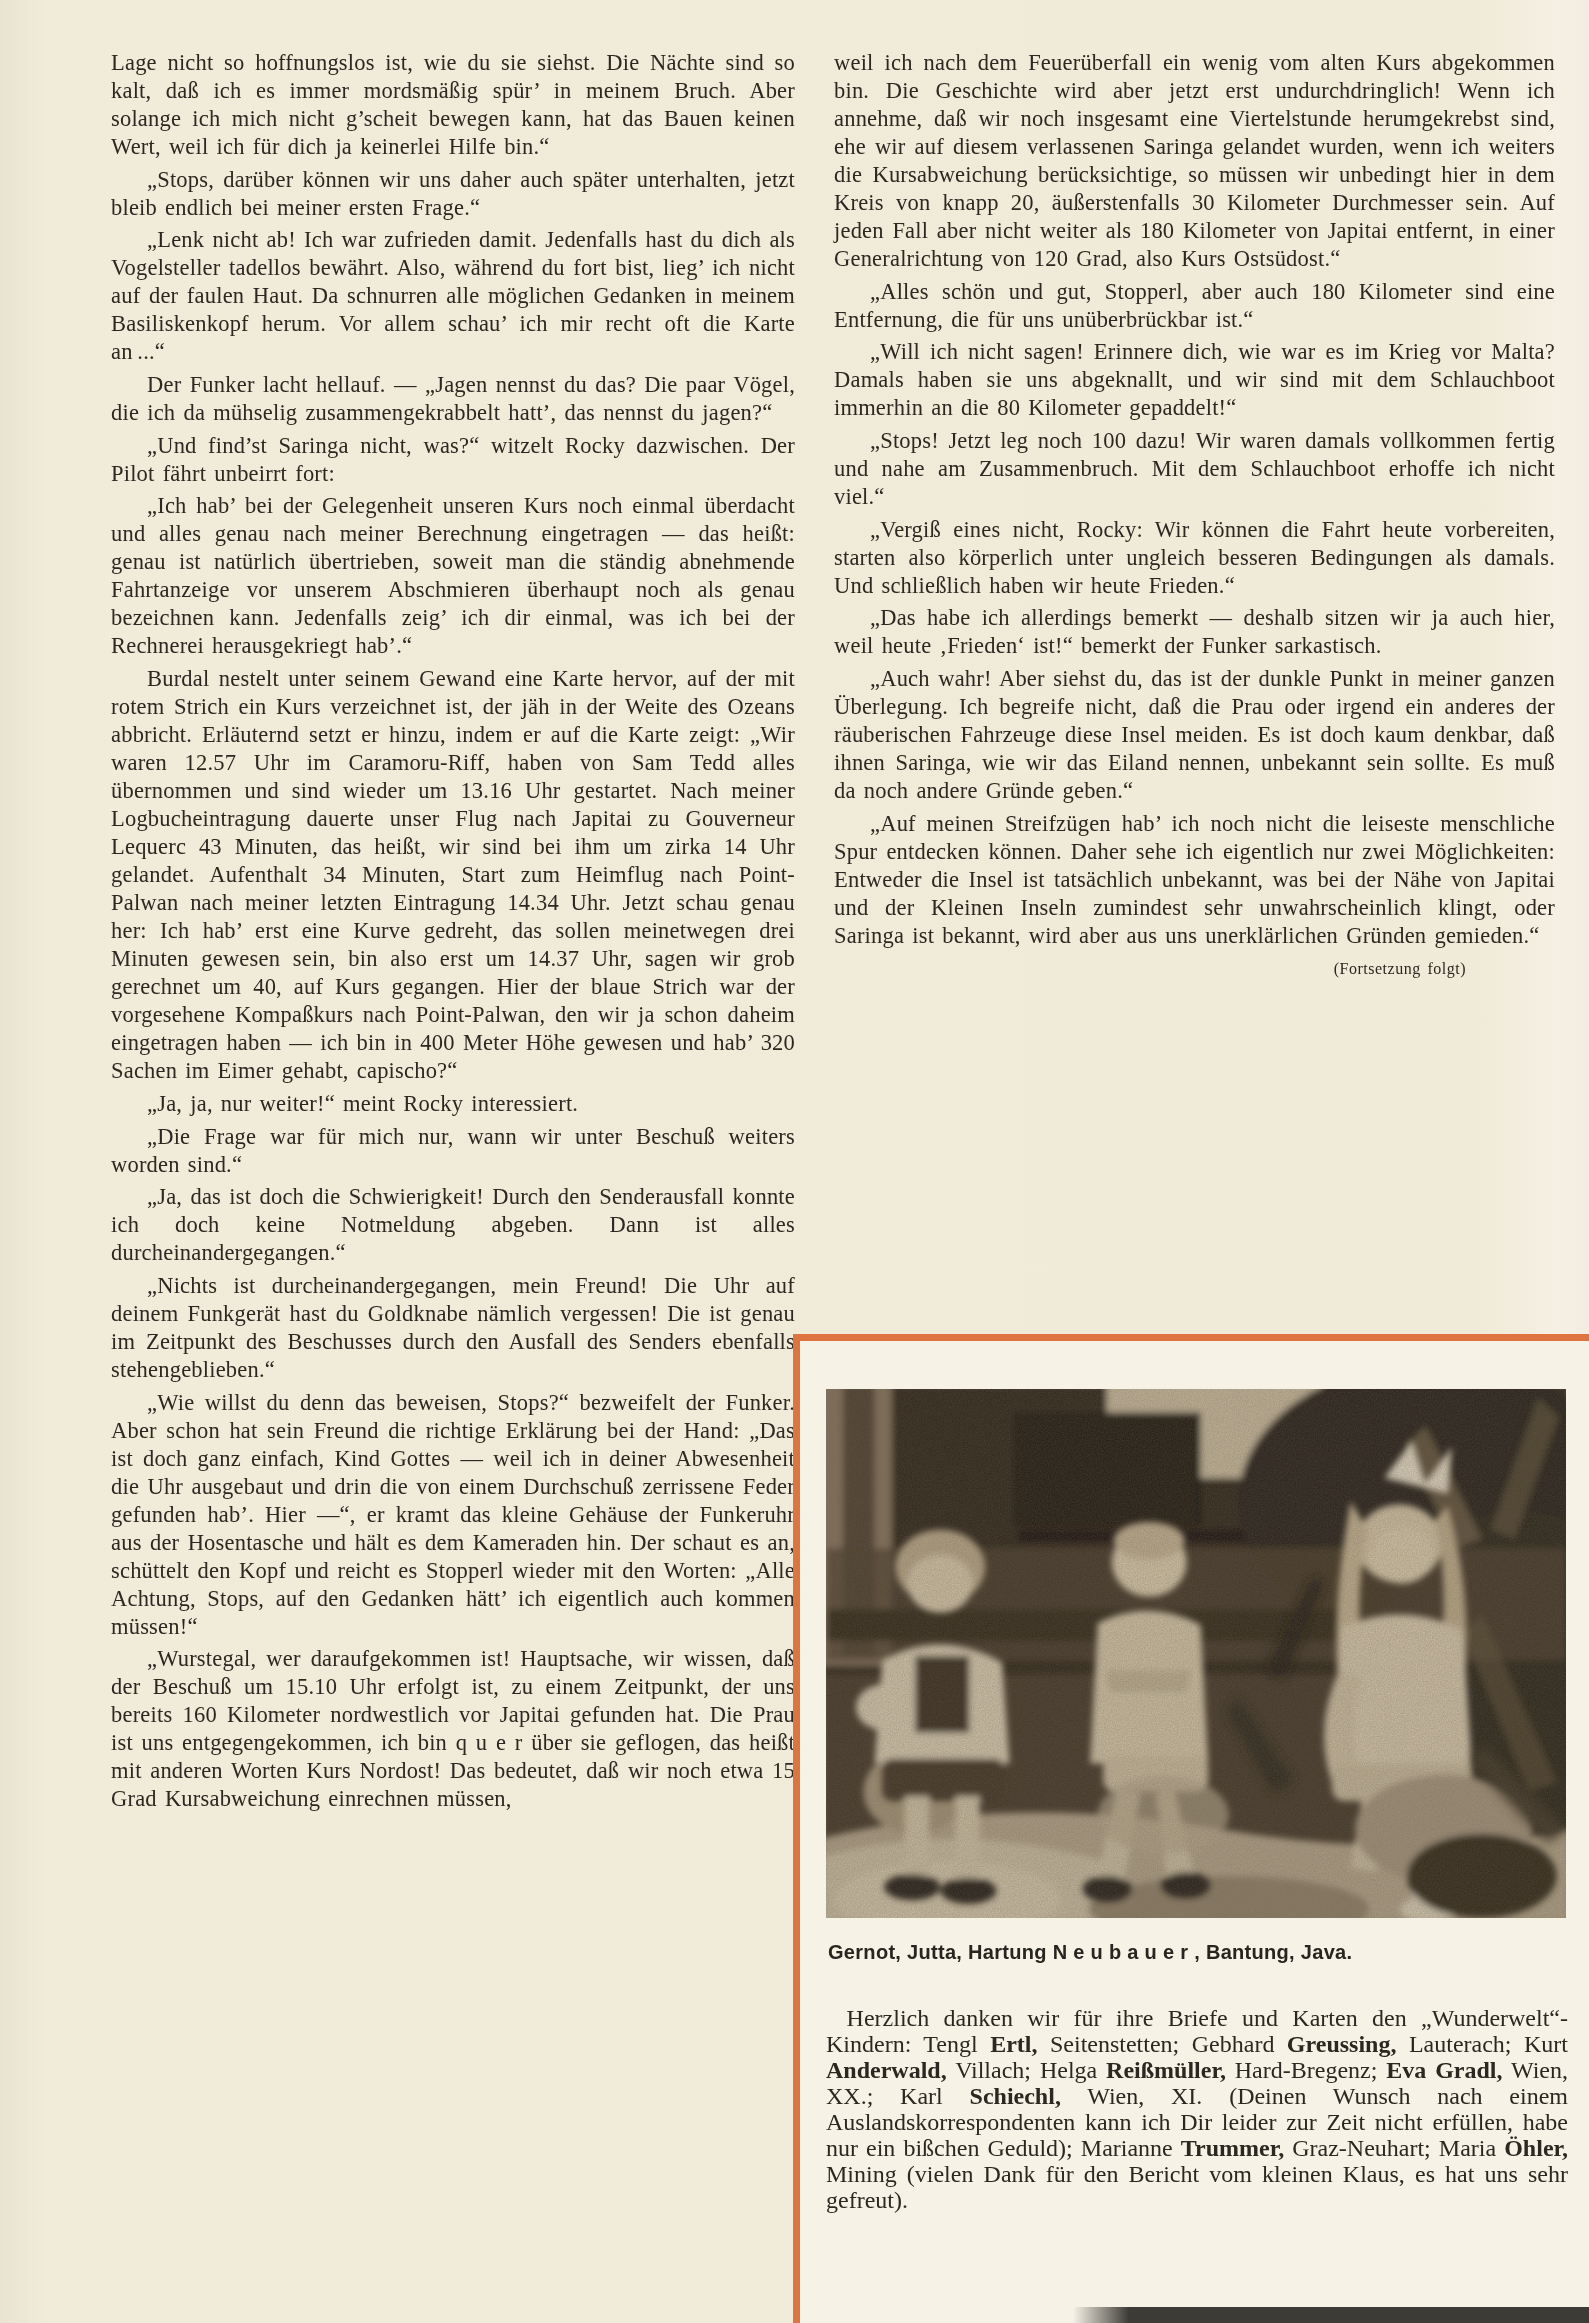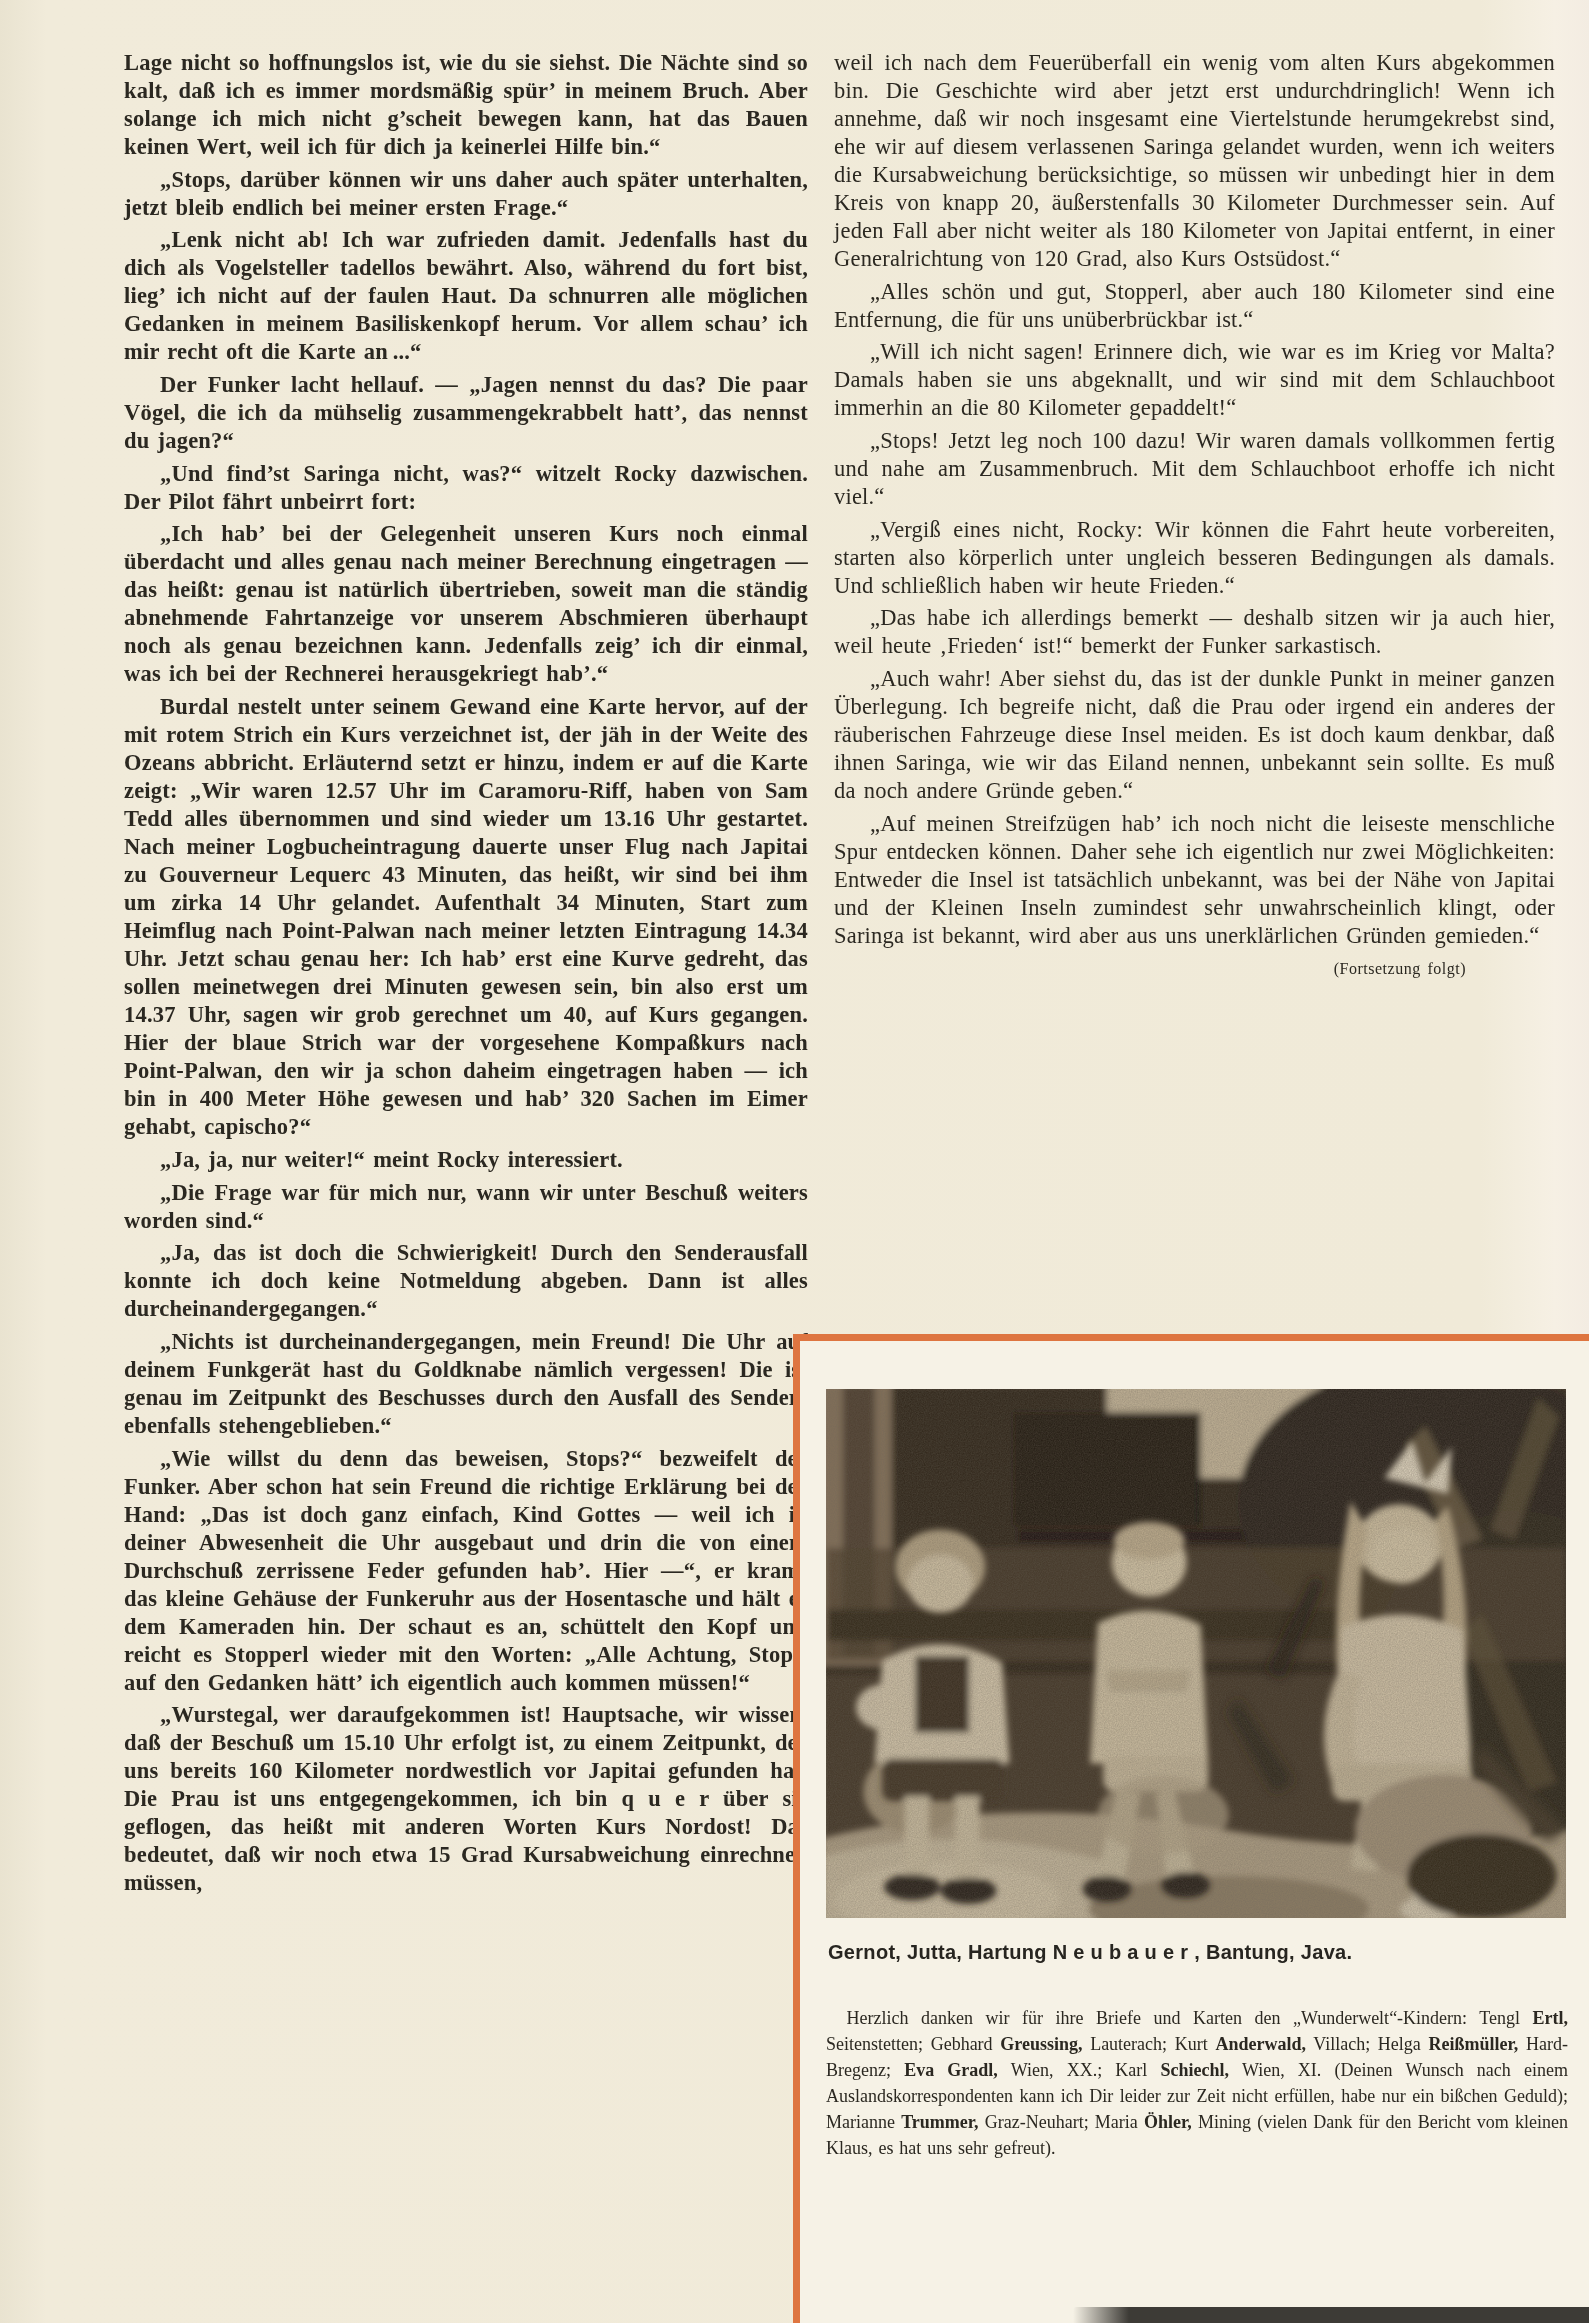--- a/index.html
+++ b/index.html
@@ -13,42 +13,42 @@
       linear-gradient(90deg,#e9e3d0 0px,#f1ebda 47px,#f0ead8 1480px,#f6f0e4 1555px,#f3ece2 1589px);
     color:#2b2821;
   }
   .col{
     position:absolute;text-align:justify;
     font-size:22.5px;line-height:28px;
     word-spacing:2.3px;letter-spacing:0.2px;
   }
   .col p{margin:0 0 4.7px 0;text-indent:36px;}
   .col p.noindent{text-indent:0;}
-  .col-left{left:124px;top:49px;width:684px;font-weight:bold;}
+  .col-left{left:111px;top:49px;width:684px;}
   .col-right{left:834px;top:49px;width:721px;}
   .continuation{
     text-align:right;padding-right:89px;margin-top:9.4px;
     font-size:16px;letter-spacing:0.5px;
   }
   .photo-frame{
     position:absolute;left:793px;top:1334px;width:843px;height:1031px;
     border:7.5px solid #de7540;background:#f6f2e6;box-sizing:border-box;z-index:1;
   }
   .photo-wrap{
     position:absolute;left:826px;top:1389px;width:740px;height:529px;z-index:2;
   }
   .photo-wrap svg{display:block;width:100%;height:100%;}
   .photo-caption{
     position:absolute;left:828px;top:1941px;width:738px;z-index:2;
     font-family:"Liberation Sans", sans-serif;font-weight:bold;
     font-size:20px;letter-spacing:0.3px;color:#272520;
   }
   .acknowledgement{
     position:absolute;left:826px;top:2005px;width:742px;z-index:2;
-    font-size:18px;line-height:26px;text-align:justify;
+    font-size:24px;line-height:26px;text-align:justify;
     text-indent:20.6px;word-spacing:1.4px;color:#2b2821;
   }
   .acknowledgement .bold{font-weight:bold;}
   .edge-shadow{
     position:absolute;left:1073px;top:2307px;width:516px;height:17px;z-index:3;
     background:linear-gradient(to right, rgba(61,59,54,0) 0px, #3d3b36 56px);
     border-radius:3.7px 0 0 0;
   }
 </style>
 </head>

